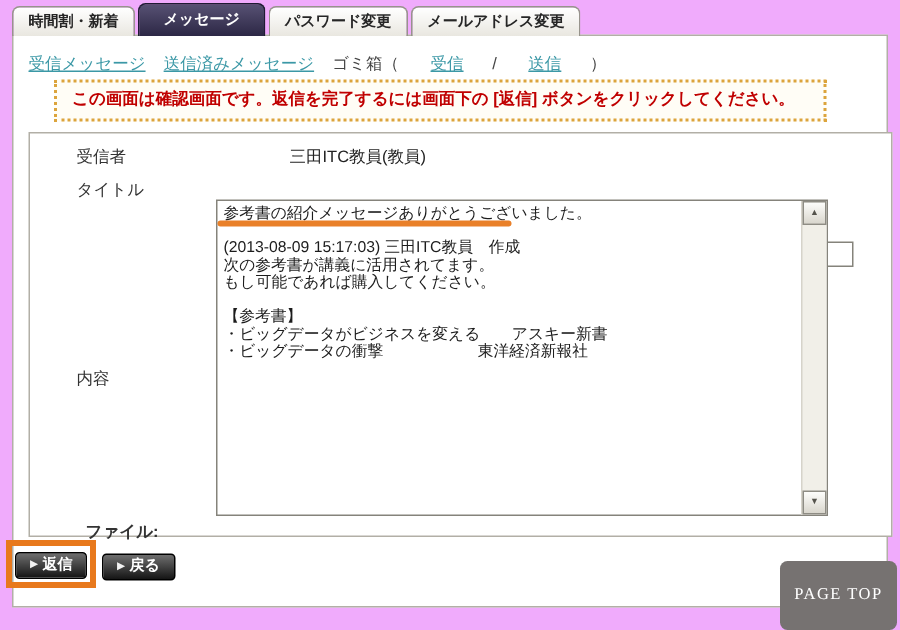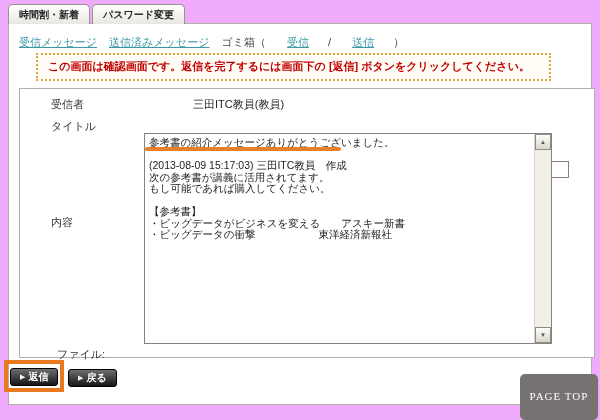--- a/index.html
+++ b/index.html
@@ -51,21 +51,21 @@
   .lbl-recipient { left:31px; top:8px; }
   .val-recipient { left:125px; top:8px; }
   .lbl-title { left:31px; top:30px; }
   .title-input {
     position:absolute; left:124px; top:24px; width:425px; height:17px;
     border:1px solid #85837b; background:#fff;
     font-size:10.5px; padding:1px 4px; color:#222;
     font-family:"Liberation Sans","DejaVu Sans",sans-serif;
     margin-top:48px;
   }
-  .lbl-content { left:31px; top:126px;text-align:center; }
+  .lbl-content { left:31px; top:156px;text-align:center; }
   .content-area {
     position:absolute; left:124px; top:44px; width:408px; height:211px;
     border:1px solid #85837b; background:#fff;
   }
   .content-text {
     position:absolute; left:4px; top:3px; right:20px;
     font-size:10.5px; line-height:11.5px; color:#1c1c1c;
     white-space:pre-wrap; overflow:hidden;
   }
   .hl-underline {
@@ -77,21 +77,21 @@
     background:#f1efe8; border-left:1px solid #d6d3ca;
   }
   .sb-btn {
     position:absolute; left:0; width:16px; height:16px;
     background:linear-gradient(#fdfdfb,#d9d6cd);
     border:1px solid #8e8c84; color:#55534c;
     font-size:6px; line-height:14px; text-align:center; cursor:pointer;
   }
   .sb-up { top:0; }
   .sb-down { bottom:0; }
-  .lbl-file { left:37px; top:258px; }
+  .lbl-file { left:37px; top:258px;font-weight:bold; }
   
   .annotation-box {
     position:absolute; left:4px; top:360px;
     border:4px solid #e8791d; padding:2px; background:transparent; z-index:4;
   }
   .dark-btn {
     display:inline-block; height:18px; line-height:16px; padding:0 9px;
     background:linear-gradient(#6e6e6e,#151515);
     border:1px solid #000; border-radius:3px;
     color:#fff; font-size:10px; font-weight:bold; cursor:pointer;
@@ -109,21 +109,23 @@
     font-size:11px; letter-spacing:1px; cursor:pointer;
   }
 </style>
 </head>
 <body>
 
 <div class="screen">
 
   <div class="tabbar">
     <div class="tab">時間割・新着</div>
+    <div class="tab active">メッセージ</div>
     <div class="tab">パスワード変更</div>
+    <div class="tab">メールアドレス変更</div>
   </div>
 
   <div class="panel">
 
     <div class="navlinks">
       <a>受信メッセージ</a>
       <a>送信済みメッセージ</a>
       <span class="plain">ゴミ箱（</span>
       <a class="inner">受信</a>
       <span class="plain">/</span>

